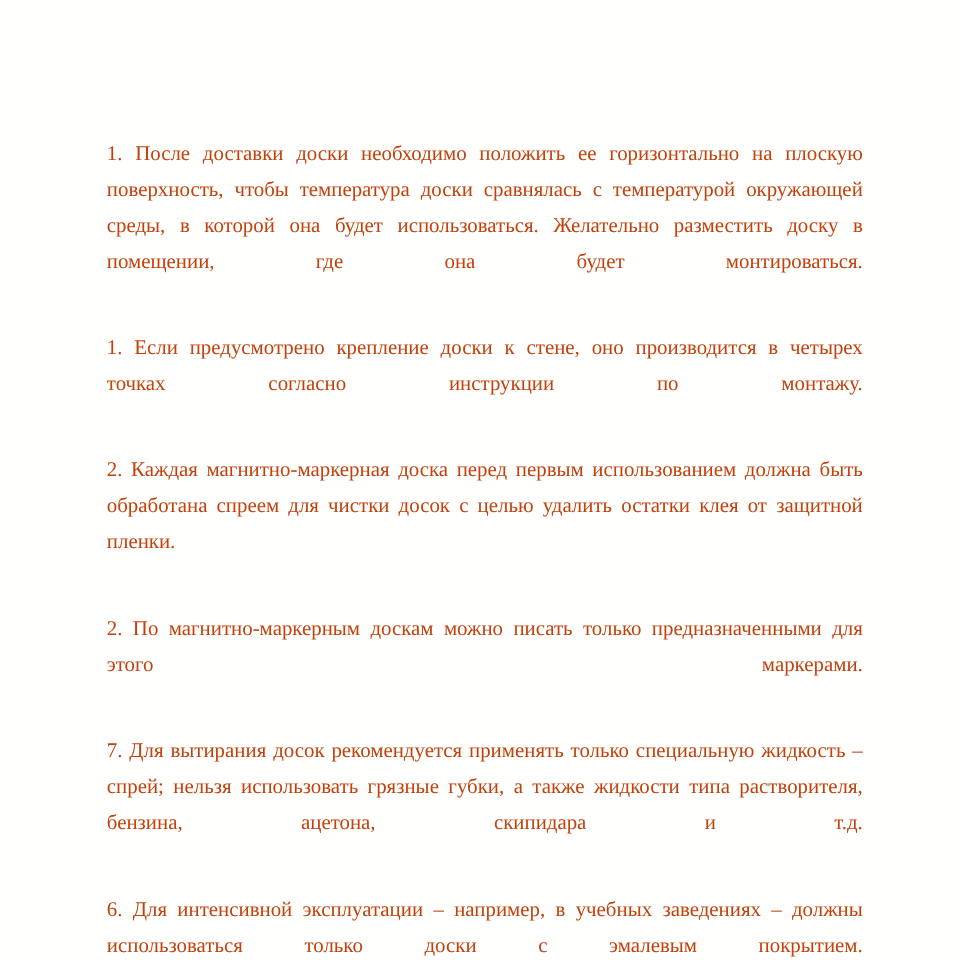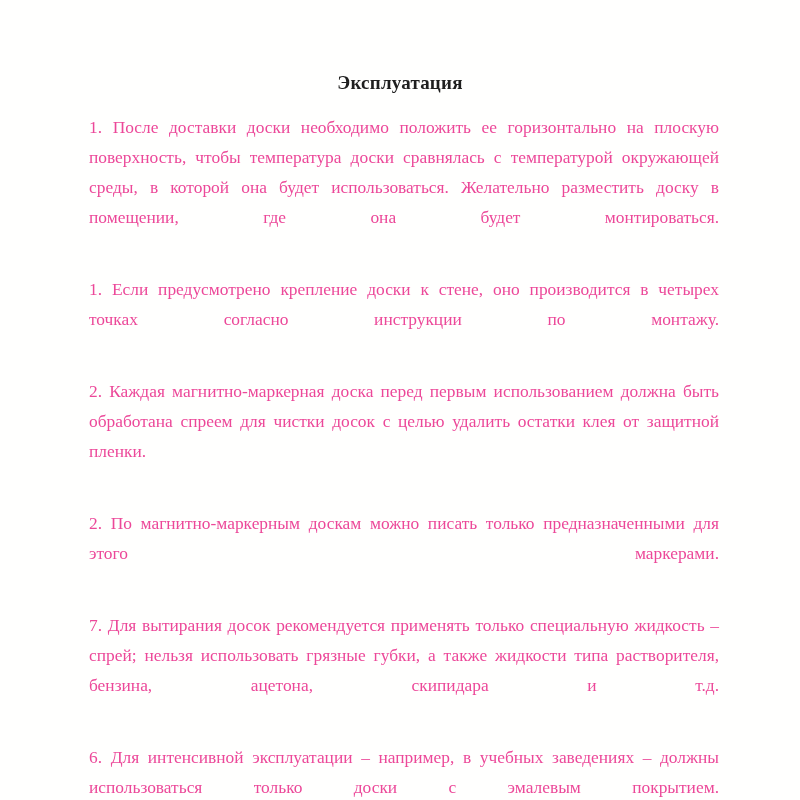--- a/index.html
+++ b/index.html
@@ -40,42 +40,41 @@
     top: 112px;
     left: 89px;
     width: 630px;
   }
 
   .para {
     text-align: justify;
     text-justify: inter-word;
     font-size: 17.4px;
     line-height: 30px;
-    color: #ec4899;
+    color: #c2410c;
     margin: 0 0 12px 0;
     word-spacing: 0.2px;
   }
 
   .para:last-child {
     margin-bottom: 0;
   }
 
   
   .para::after {
     content: "";
     display: inline-block;
     width: 100%;
   }
 </style>
 </head>
 <body>
 
 <div class="page">
 
-  <div class="doc-title">Эксплуатация</div>
 
   <div class="body-block">
 
     <p class="para">1.  После доставки доски необходимо положить ее горизонтально на плоскую поверхность, чтобы температура доски сравнялась с температурой окружающей среды, в которой она будет использоваться. Желательно разместить доску в помещении, где она будет монтироваться.</p>
 
     <p class="para">1.  Если предусмотрено крепление доски к стене, оно производится в четырех точках согласно инструкции по монтажу.</p>
 
     <p class="para">2.  Каждая магнитно-маркерная доска перед первым использованием должна быть обработана спреем для чистки досок с целью удалить остатки клея от защитной пленки.</p>
 
     <p class="para">2.  По магнитно-маркерным доскам можно писать только предназначенными для этого маркерами.</p>

